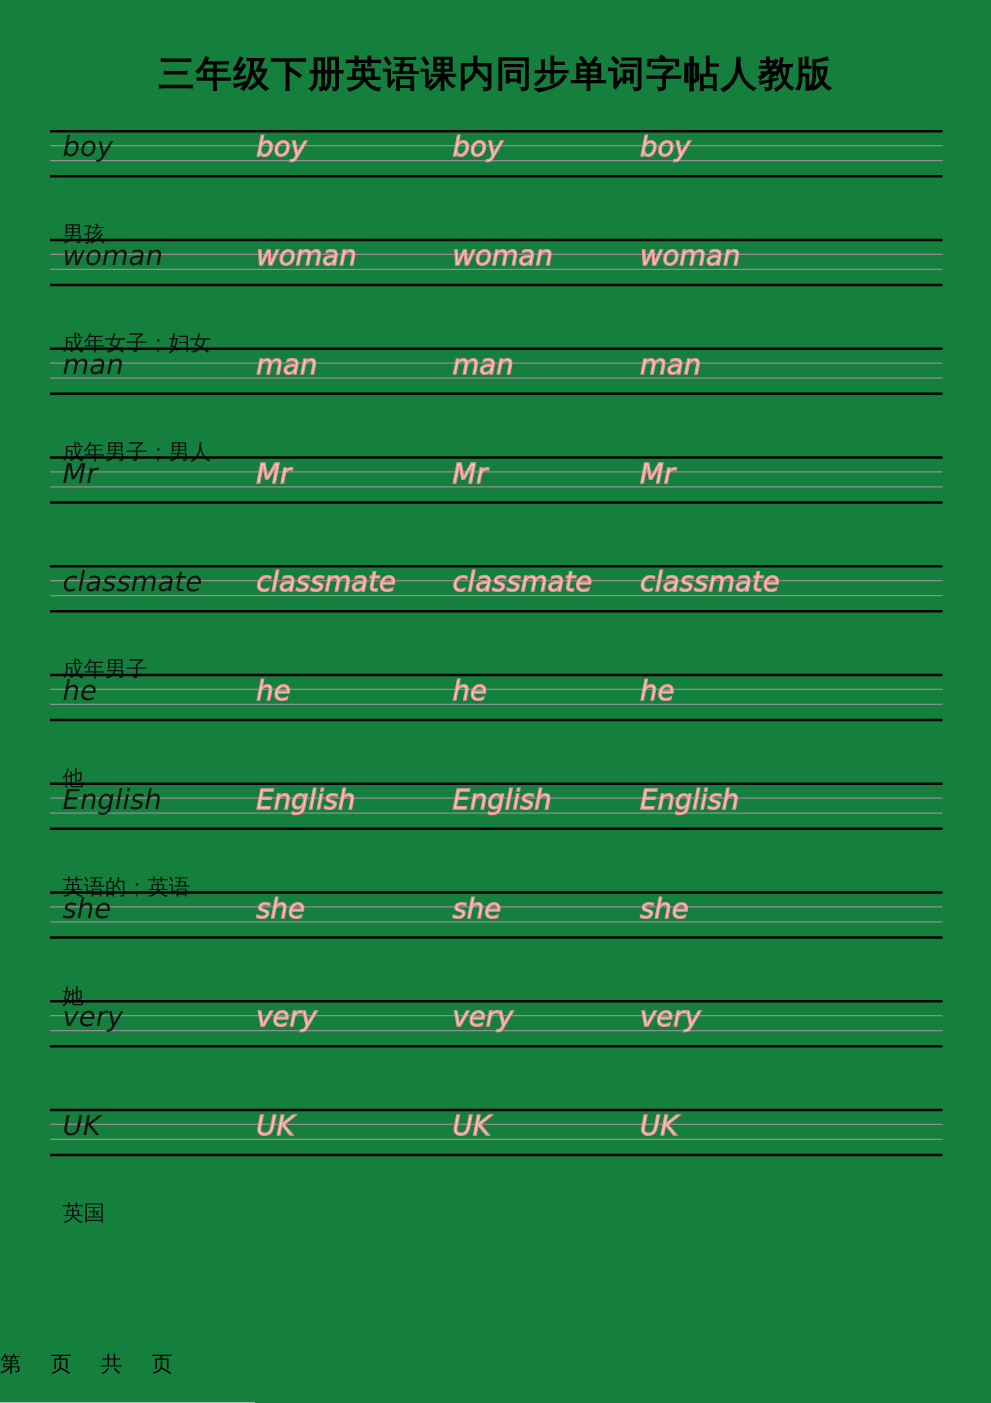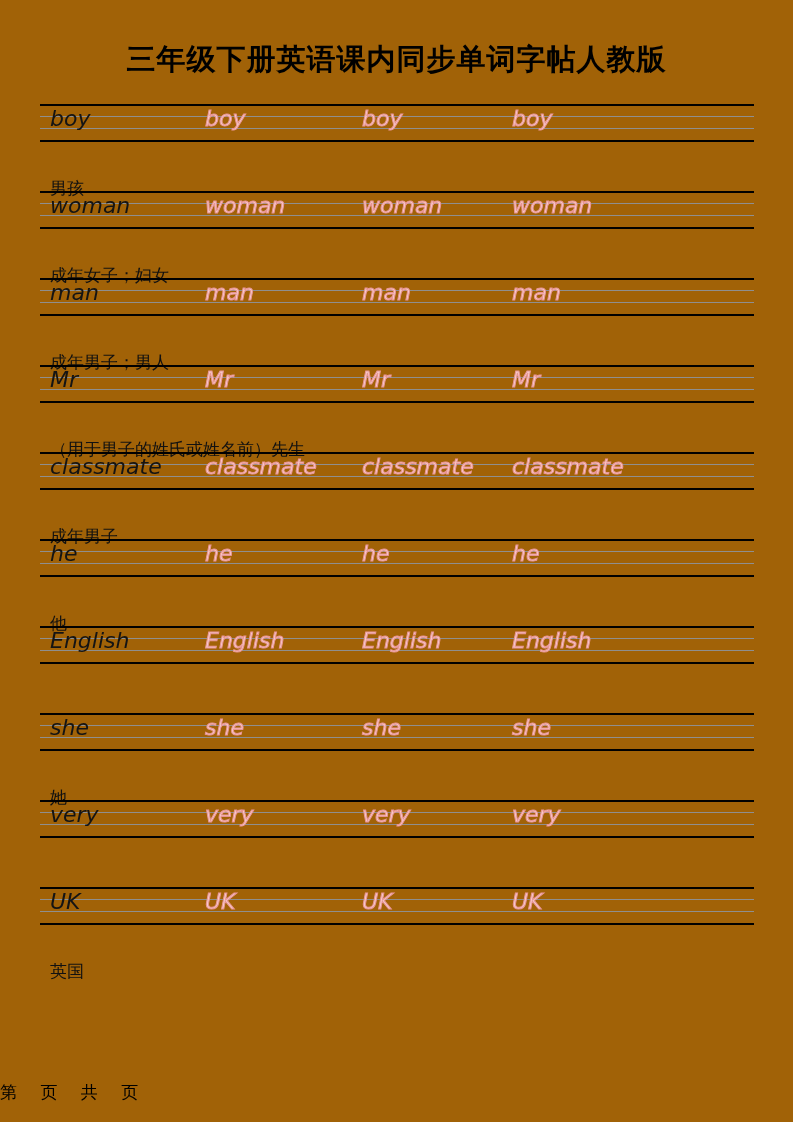--- a/index.html
+++ b/index.html
@@ -4,21 +4,21 @@
 <style>
   html, body {
     margin: 0;
     padding: 0;
     background: #ffffff;
   }
   .page {
     position: relative;
     width: 793px;
     height: 1122px;
-    background: #a16207;
+    background: #15803d;
     overflow: hidden;
     font-family: "DejaVu Sans", sans-serif;
   }
   .title {
     position: absolute;
     top: 40px;
     left: 0;
     width: 100%;
     text-align: center;
     font-size: 29px;
@@ -133,21 +133,20 @@
     <div class="meaning">成年男子；男人</div>
   </div>
 
   <div class="word-row">
     <div class="guide">
       <span class="word sample">Mr</span>
       <span class="word trace t1">Mr</span>
       <span class="word trace t2">Mr</span>
       <span class="word trace t3">Mr</span>
     </div>
-    <div class="meaning">（用于男子的姓氏或姓名前）先生</div>
   </div>
 
   <div class="word-row">
     <div class="guide">
       <span class="word sample">classmate</span>
       <span class="word trace t1">classmate</span>
       <span class="word trace t2">classmate</span>
       <span class="word trace t3">classmate</span>
     </div>
     <div class="meaning">成年男子</div>
@@ -163,20 +162,21 @@
     <div class="meaning">他</div>
   </div>
 
   <div class="word-row">
     <div class="guide">
       <span class="word sample">English</span>
       <span class="word trace t1">English</span>
       <span class="word trace t2">English</span>
       <span class="word trace t3">English</span>
     </div>
+    <div class="meaning">英语的；英语</div>
   </div>
 
   <div class="word-row">
     <div class="guide">
       <span class="word sample">she</span>
       <span class="word trace t1">she</span>
       <span class="word trace t2">she</span>
       <span class="word trace t3">she</span>
     </div>
     <div class="meaning">她</div>

